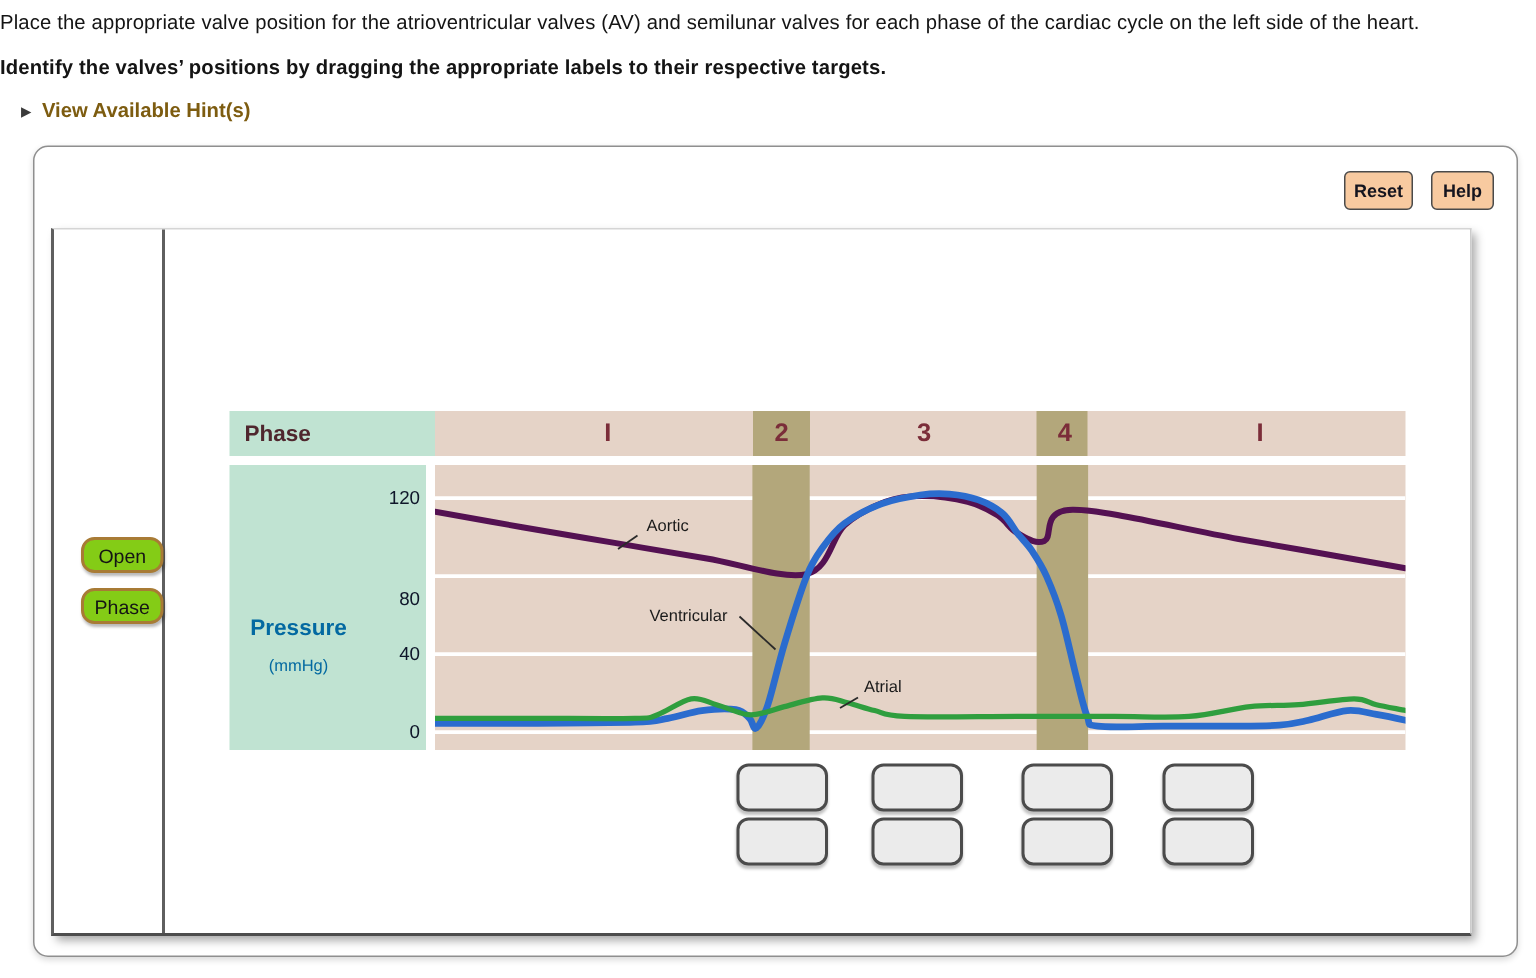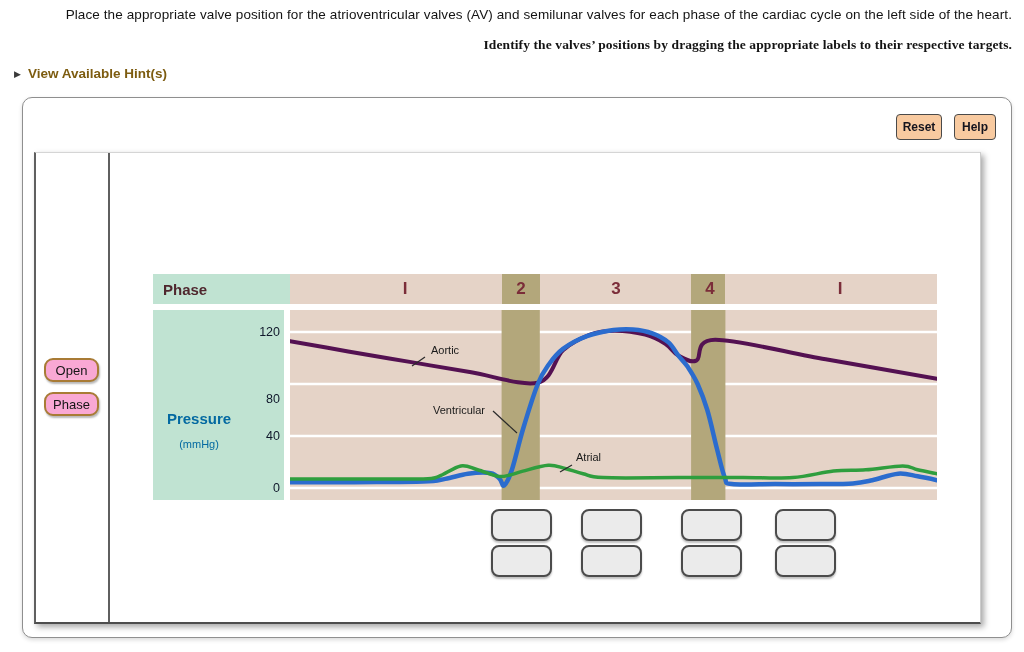--- a/index.html
+++ b/index.html
@@ -1,39 +1,39 @@
 <!DOCTYPE html>
 <html><head>
 <meta charset="utf-8">
 <style>
   html,body{margin:0;padding:0;background:#fff;}
   body{font-family:"Liberation Sans",sans-serif;-webkit-font-smoothing:antialiased;}
   .page{position:relative;width:1024px;height:652px;background:#fff;overflow:hidden;}
 
-  .instr{position:absolute;left:0;width:1012px;font-size:13.5px;color:#141414;letter-spacing:.1px;text-align:right;}
+  .instr{position:absolute;left:0;width:1012px;font-size:13.5px;color:#141414;letter-spacing:.1px;}
   .line1{top:7px;}
-  .line2{top:37px;font-weight:bold;font-family:Liberation Serif, serif;}
+  .line2{top:37px;font-weight:bold;}
   .hint-row{position:absolute;left:14px;top:66px;display:flex;align-items:center;}
   .hint-arrow{font-size:9px;color:#3a3a3a;margin-right:7px;}
   .hint-link{font-size:13.5px;font-weight:bold;color:#7d5c10;text-decoration:none;cursor:pointer;}
 
   .panel{position:absolute;left:22px;top:97px;width:988px;height:539px;background:#fff;
          border:1px solid #8f8f8f;border-radius:10px;box-shadow:0 2px 4px rgba(0,0,0,.15);}
   .btn{position:absolute;top:16px;height:22px;background:#f8caa0;border:1.5px solid #4a4a4a;
        border-radius:4px;font-family:inherit;font-weight:bold;font-size:12px;color:#14141e;
        display:flex;align-items:center;justify-content:center;padding:12px;cursor:pointer;}
   .btn.reset{left:873px;width:46px;}
   .btn.help{left:931px;width:42px;}
 
   .workspace{position:absolute;left:11px;top:54px;width:944px;height:469px;background:#fff;
              border-top:1px solid #d5d5d5;border-left:2px solid #5f5f5f;border-right:1px solid #cccccc;
              border-bottom:2px solid #4d4d4d;box-shadow:3px 3px 6px rgba(0,0,0,.35);}
   .bin-divider{position:absolute;left:72px;top:0;width:2px;height:100%;background:#5f5f5f;}
 
-  .drag-btn{position:absolute;left:8px;width:55px;height:24px;background:#f9a8d4;
+  .drag-btn{position:absolute;left:18px;width:55px;height:24px;background:#84cc16;
             border:2px solid #a87b35;border-radius:9px;font-family:inherit;font-size:13px;color:#151515;
             display:flex;align-items:center;justify-content:center;box-shadow:1px 2px 2px rgba(0,0,0,.28);cursor:grab;padding:0;}
   .drag-btn.open{top:205px;}
   .drag-btn.closed{top:239px;}
 
   .chart{position:absolute;left:117px;top:121px;width:784px;height:226px;}
   .mint{position:absolute;left:0;background:#c0e3d2;}
   .phase-mint{top:0;width:152px;height:30px;}
   .phase-word{position:absolute;left:10px;top:0;height:30px;display:flex;align-items:center;
               font-size:15px;font-weight:600;color:#4f272e;}

